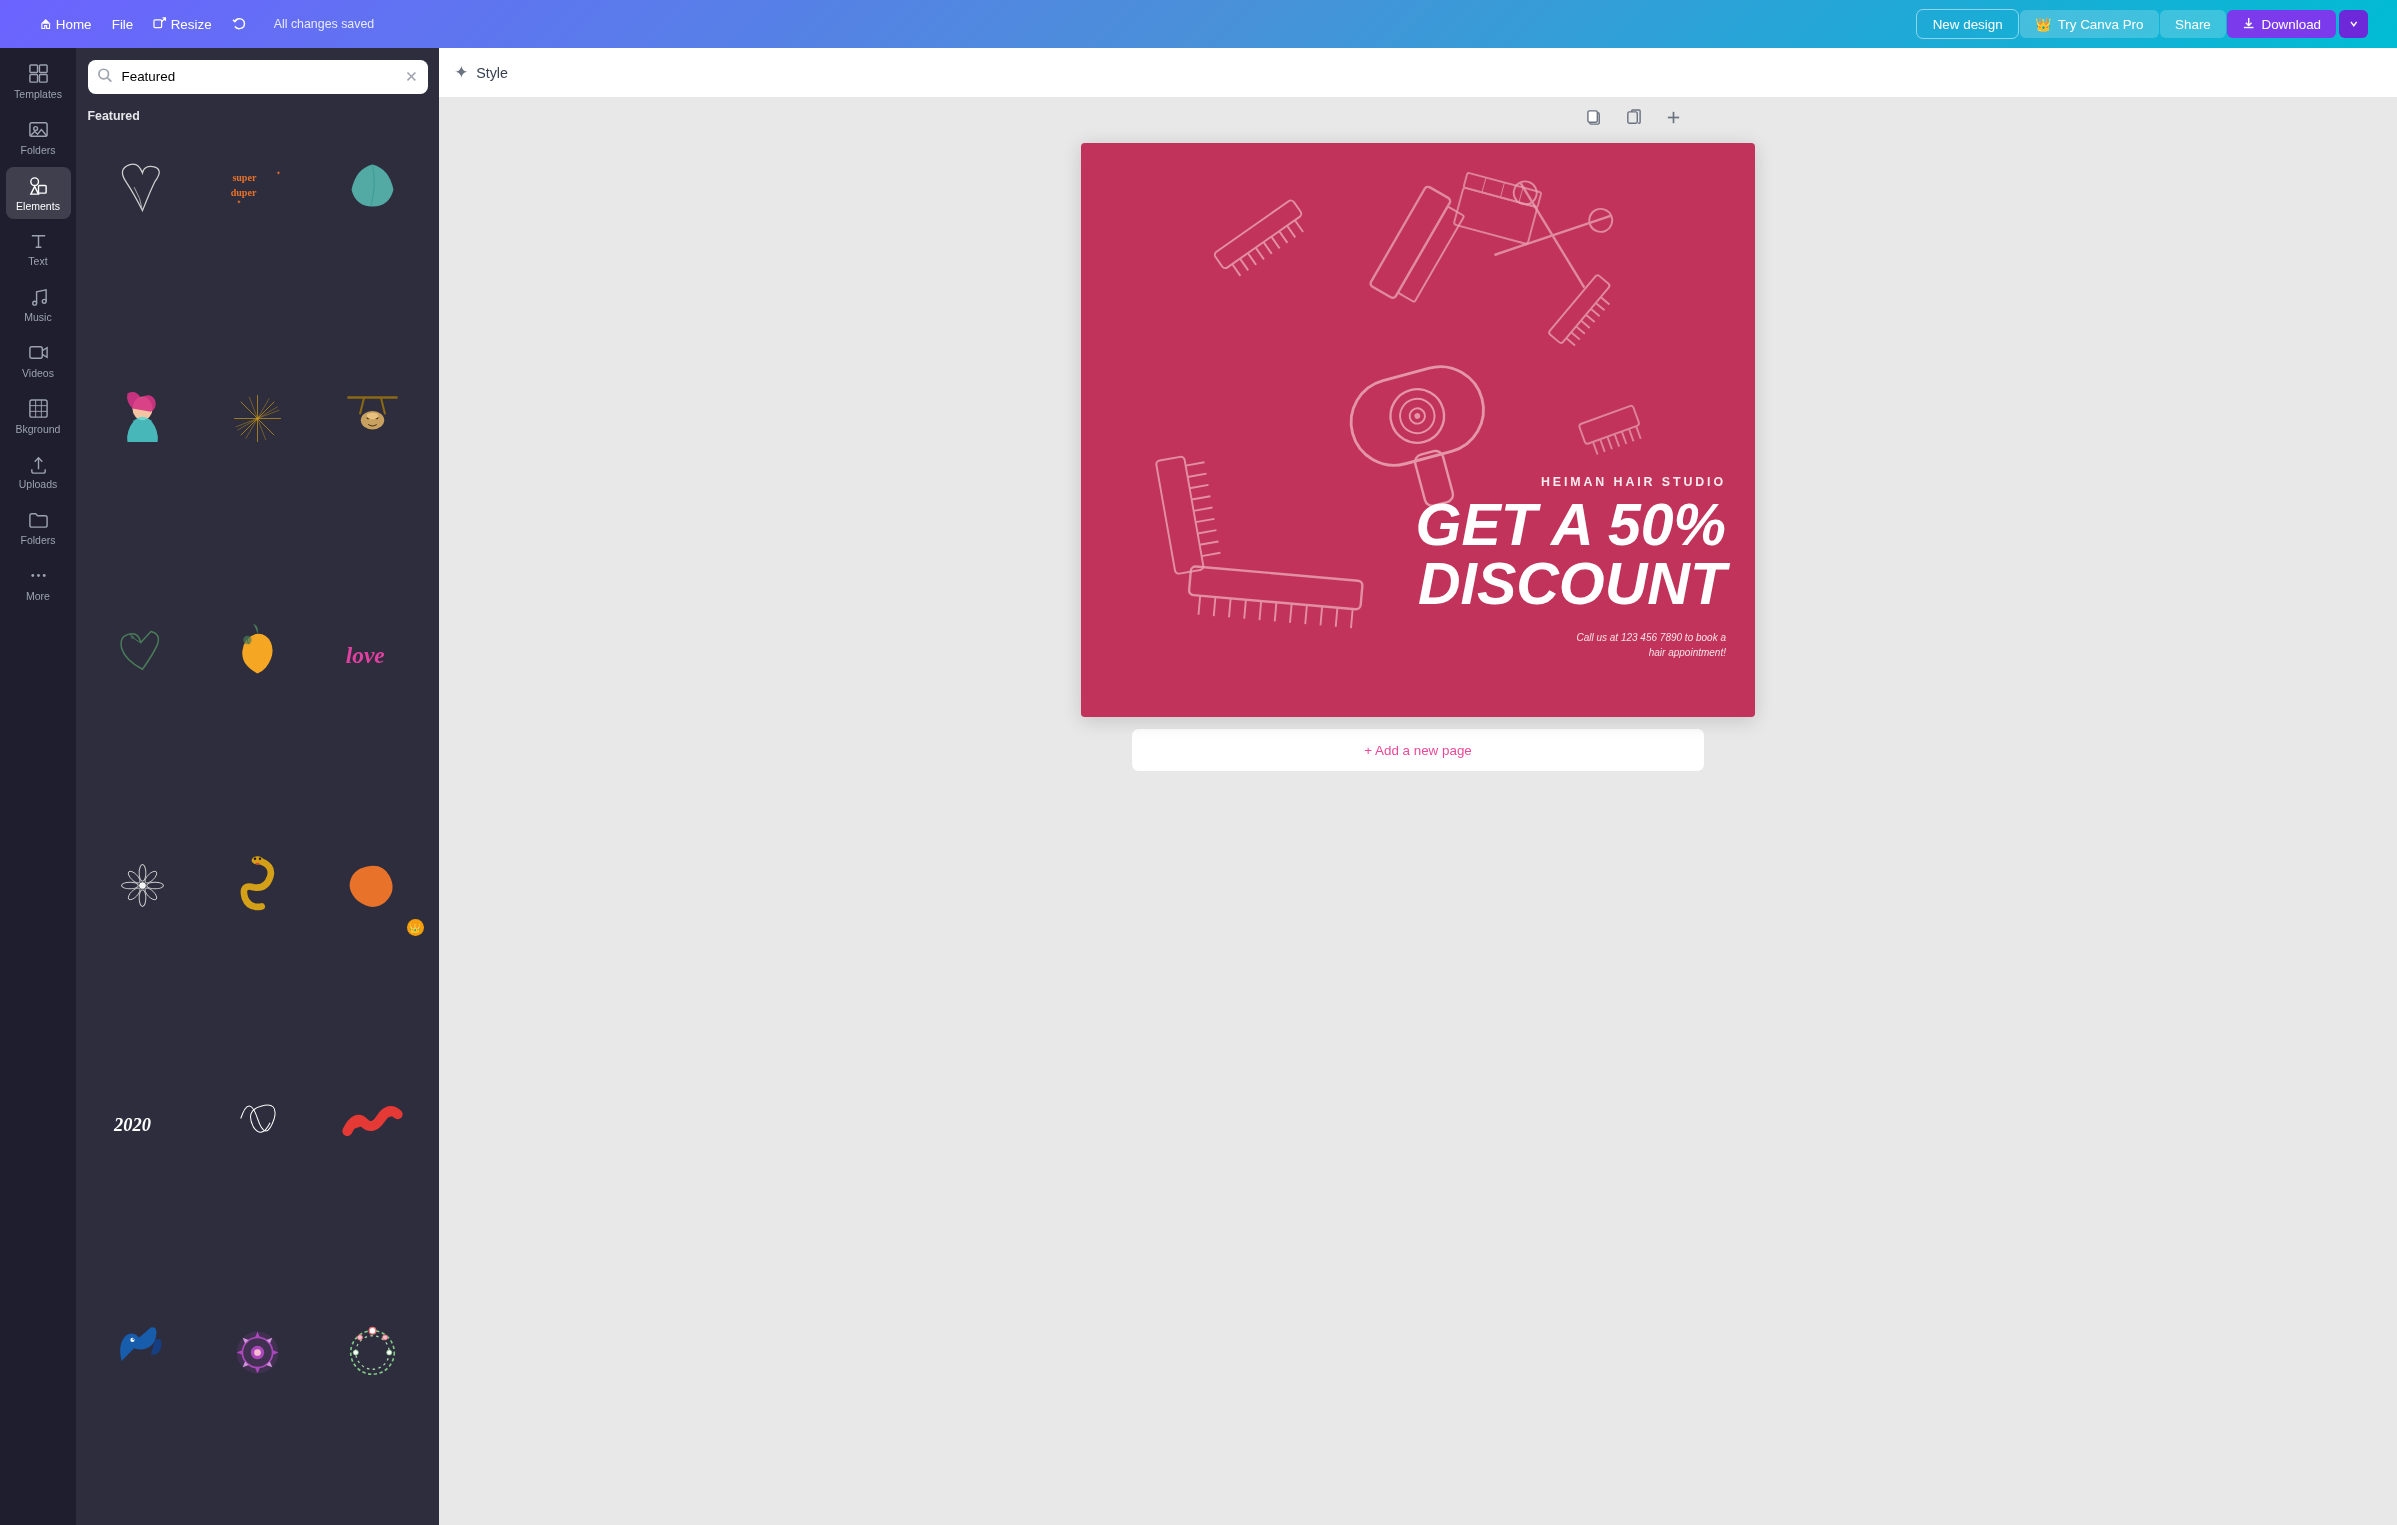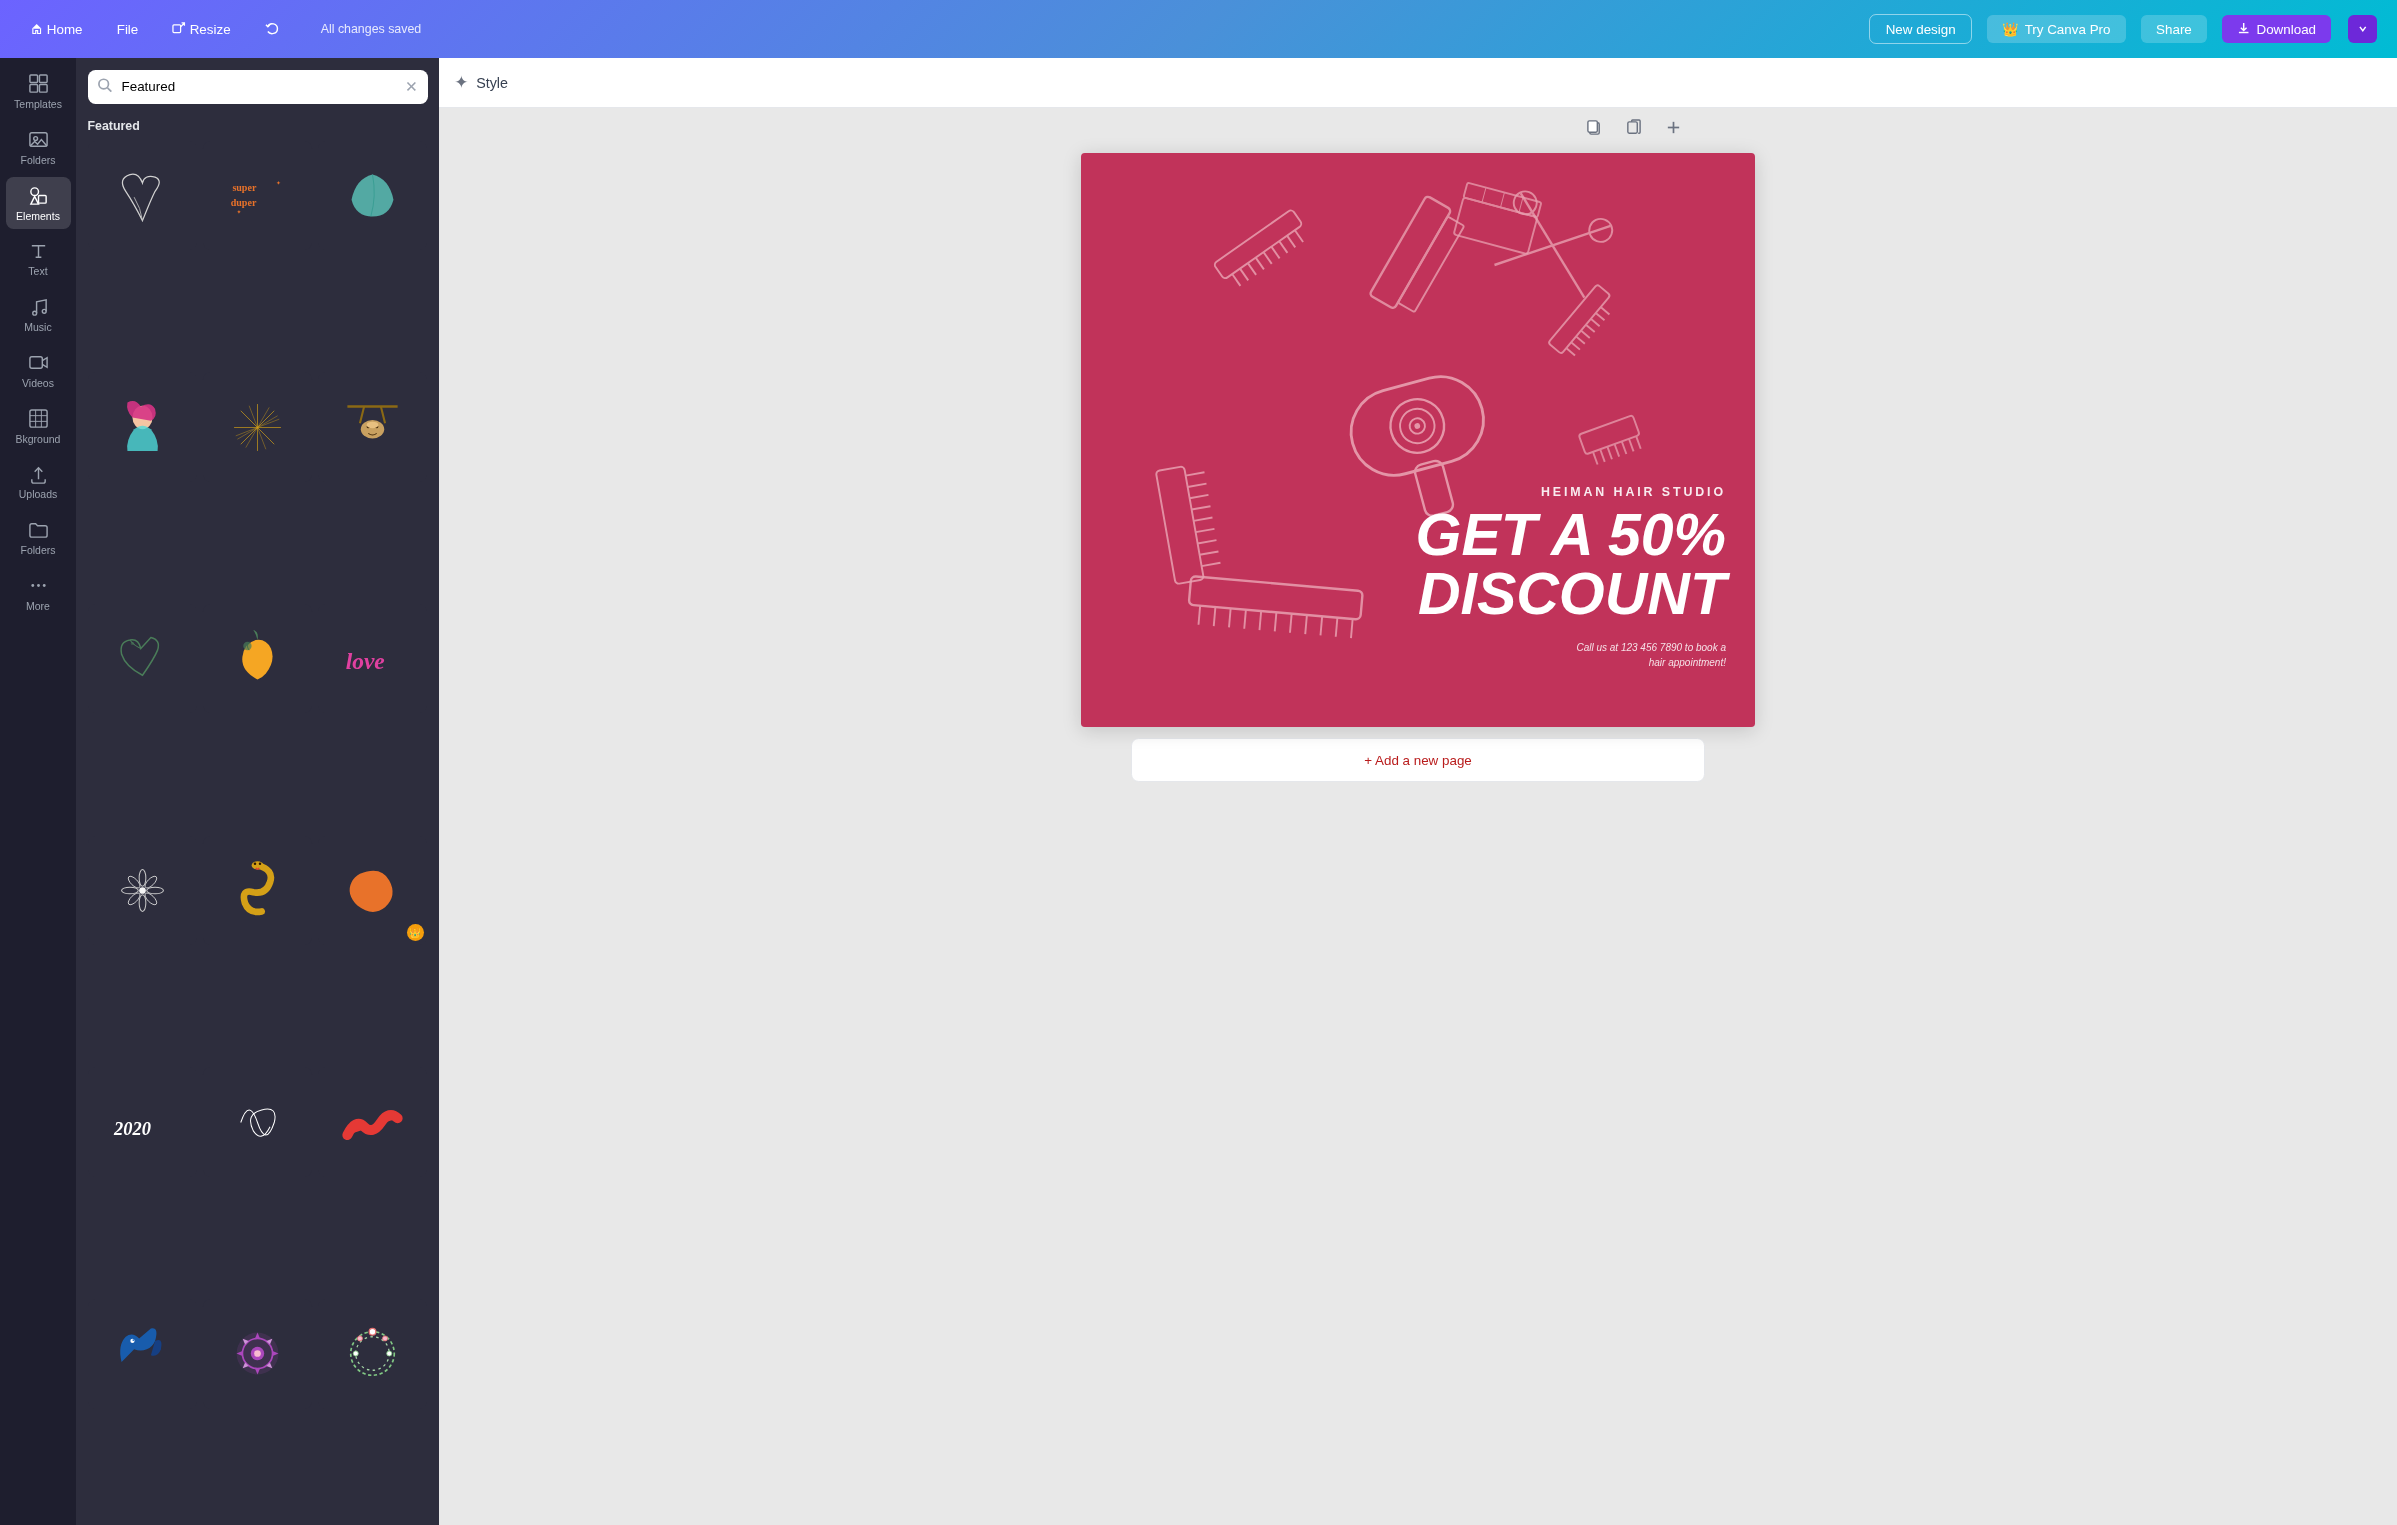--- a/index.html
+++ b/index.html
@@ -1,25 +1,25 @@
 <!DOCTYPE html>
 <html><head>
   <meta charset="utf-8">
   <style>
     * { box-sizing: border-box; margin: 0; padding: 0; }
     body { font-family: -apple-system, BlinkMacSystemFont, 'Segoe UI', sans-serif; background: #f0f0f0; overflow: hidden; height: 100vh; display: flex; flex-direction: column; }
 
     
     .top-nav {
-      height: 58px;
+      height: 48px;
       background: linear-gradient(135deg, #6c63ff 0%, #4a90d9 50%, #00bcd4 100%);
       display: flex;
       align-items: center;
-      padding: 0 20px;
-      gap: 15px;
+      padding: 0 29px;
+      gap: 1px;
       flex-shrink: 0;
       z-index: 100;
     }
     .nav-btn {
       background: none;
       border: none;
       color: white;
       cursor: pointer;
       display: flex;
       align-items: center;
@@ -281,21 +281,21 @@
     }
     .add-page-btn {
       width: 574px;
       margin-top: 11.5px;
       padding: 13.4px;
       background: white;
       border: 1px solid #e5e7eb;
       border-radius: 7.6px;
       cursor: pointer;
       font-size: 13.4px;
-      color: #b91c1c;
+      color: #ec4899;
       text-align: center;
       flex-shrink: 0;
     }
 
     
     .hair-svg {
       width: 100%;
       height: 100%;
     }
 

